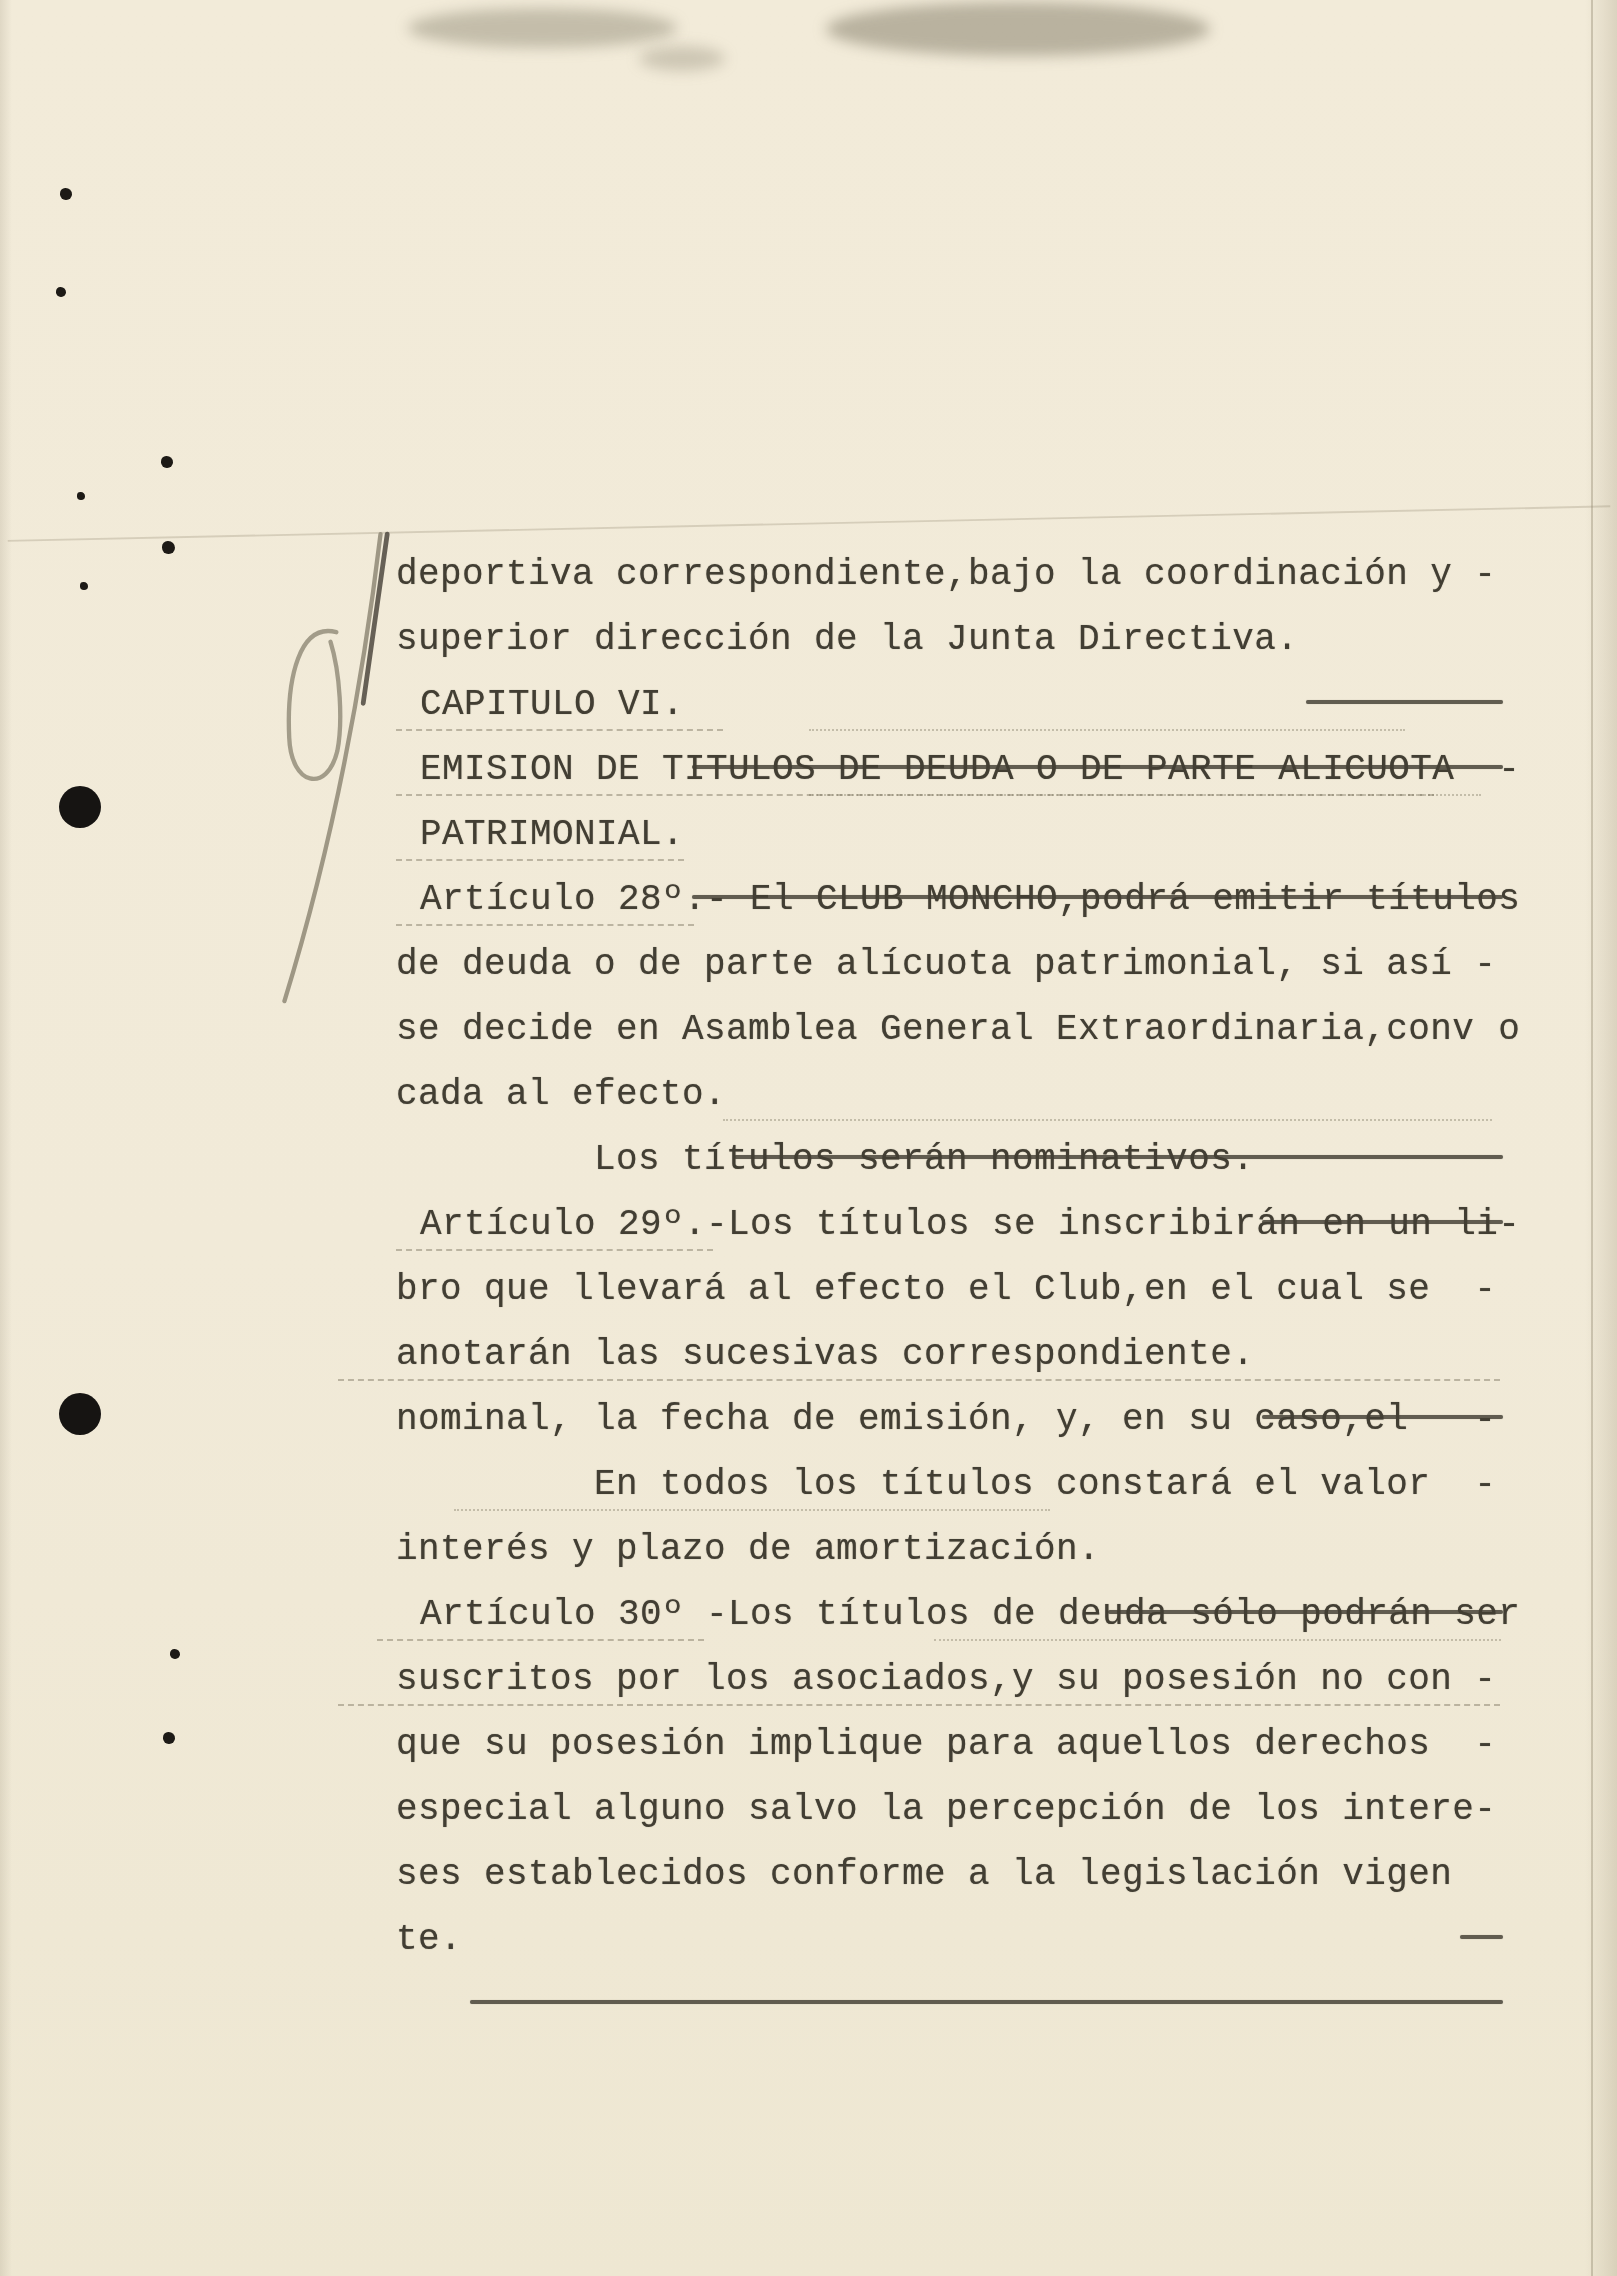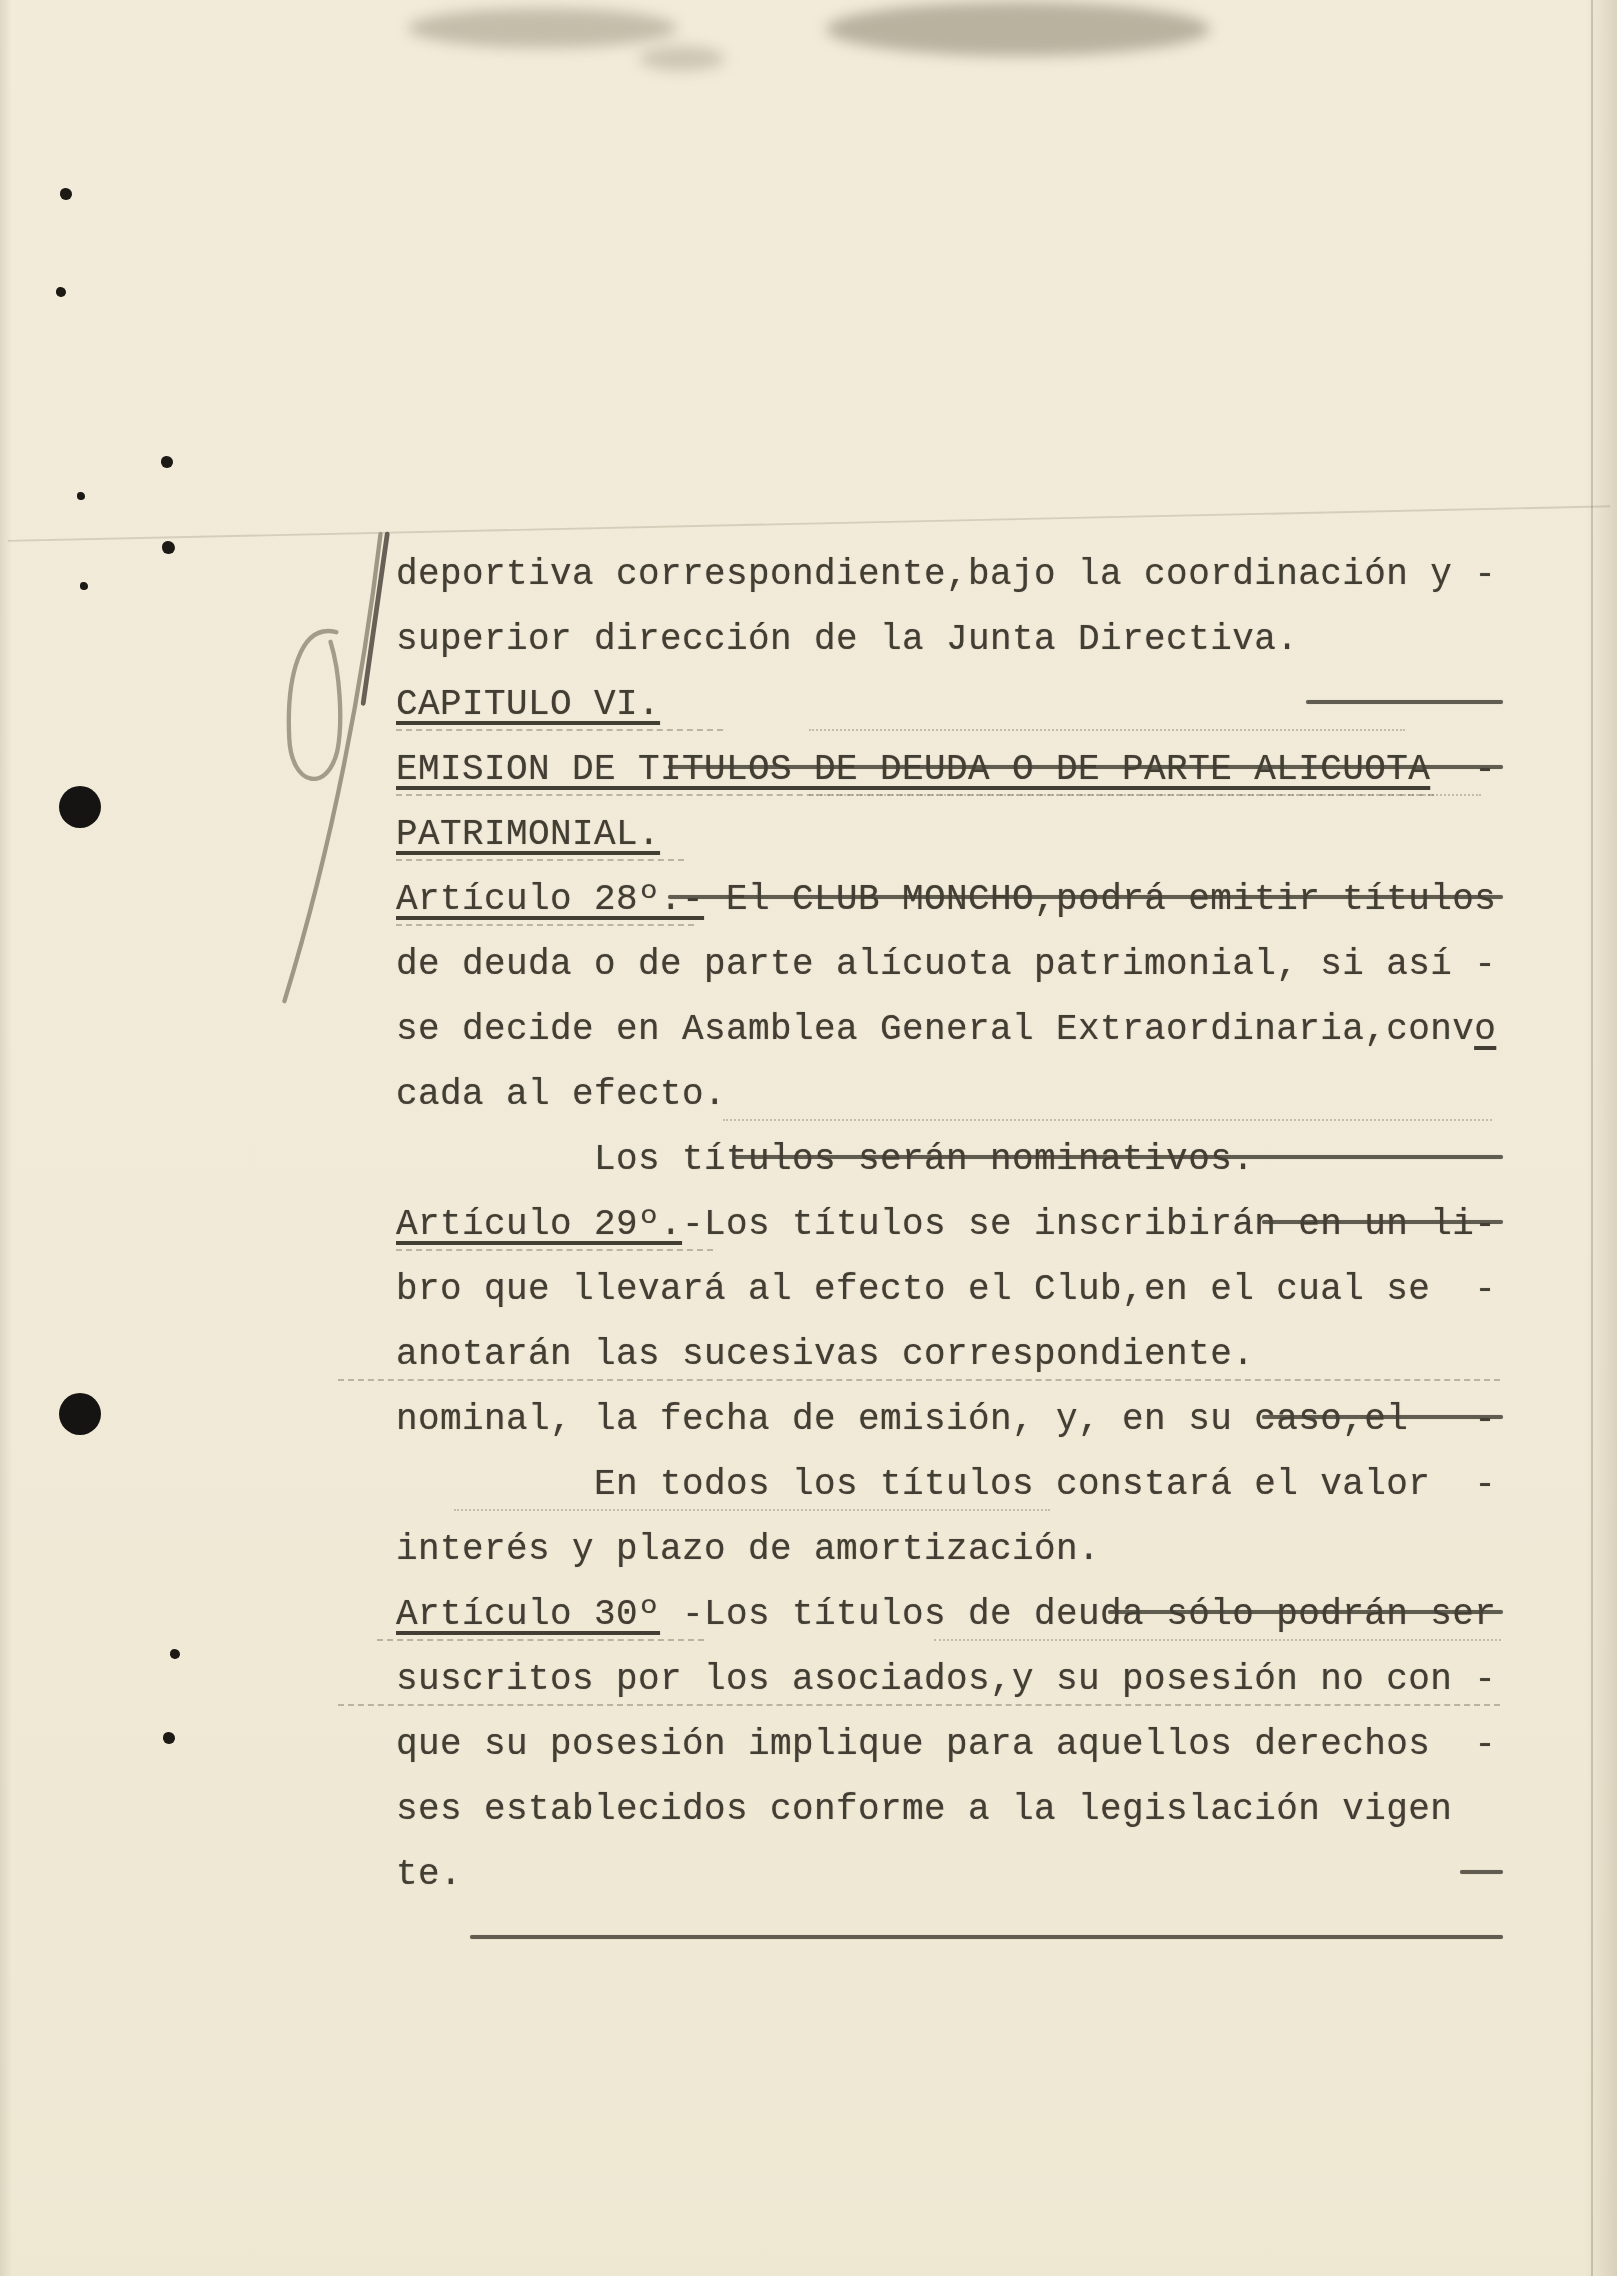--- a/index.html
+++ b/index.html
@@ -38,21 +38,21 @@
     color:#423e33;
   }
   .line{
     display:flex;align-items:flex-end;position:relative;
     height:65px;line-height:65px;white-space:pre;
   }
   .seg{
     font-size:36px;letter-spacing:0.4px;
     text-shadow:0 0 1px rgba(66,62,51,.55);
   }
-  .u{text-decoration:underline;text-decoration-thickness:3.8px;text-underline-offset:6.7px;}
+  .u{text-decoration-thickness:3.8px;text-underline-offset:6.7px;margin-left:24px;}
   .filler{flex:1 1 auto;position:relative;min-width:19px;}
   .filler::before{
     content:'';position:absolute;left:7.7px;right:0;top:28px;height:3.8px;
     background:currentColor;opacity:.82;border-radius:1.9px;
     box-shadow:0 0 1px rgba(66,62,51,.5);
   }
   .ghost{position:absolute;top:57px;height:0;border-bottom:2.9px dashed rgba(100,92,72,.38);}
   .ghost.dotted{border-bottom-style:dotted;border-bottom-color:rgba(100,92,72,.32);}
   
   .marks{position:absolute;left:0;top:0;width:1618px;height:2277px;}
@@ -93,20 +93,21 @@
       <div class="line"><span class="seg">         Los títulos serán nominativos.</span><span class="filler"></span></div>
       <div class="line"><span class="seg u">Artículo 29º.</span><span class="seg">-Los títulos se inscribirán en un li-</span><span class="ghost dashed" style="left: 0px; width: 317px;"></span></div>
       <div class="line"><span class="seg">bro que llevará al efecto el Club,en el cual se  -</span></div>
       <div class="line"><span class="seg">anotarán las sucesivas correspondiente.</span><span class="filler"></span><span class="ghost dashed" style="left: -58px; width: 1162px;"></span></div>
       <div class="line"><span class="seg">nominal, la fecha de emisión, y, en su caso,el   -</span></div>
       <div class="line"><span class="seg">         En todos los títulos constará el valor  -</span><span class="ghost dotted" style="left: 58px; width: 596px;"></span></div>
       <div class="line"><span class="seg">interés y plazo de amortización.</span><span class="filler"></span></div>
       <div class="line"><span class="seg u">Artículo 30º</span><span class="seg"> -Los títulos de deuda sólo podrán ser</span><span class="ghost dashed" style="left: -19px; width: 327px;"></span><span class="ghost dotted" style="left: 538px; width: 567px;"></span></div>
       <div class="line"><span class="seg">suscritos por los asociados,y su posesión no con -</span><span class="ghost dashed" style="left: -58px; width: 1162px;"></span></div>
       <div class="line"><span class="seg">que su posesión implique para aquellos derechos  -</span></div>
+      <div class="line"><span class="seg">especial alguno salvo la percepción de los intere-</span></div>
       <div class="line"><span class="seg">ses establecidos conforme a la legislación vigen</span><span class="filler"></span></div>
       <div class="line"><span class="seg">te.</span><span class="filler"></span></div>
     </div>
 
 <div class="hole" style="left: 59px; top: 786px; height: 42px; width: 42px;"></div>
     <div class="hole" style="left: 59px; top: 1393px; height: 42px; width: 42px;"></div>
     <div class="speck" style="left: 60px; top: 188px; height: 11.5px; width: 11.5px;"></div>
     <div class="speck" style="left: 56px; top: 287px; height: 9.6px; width: 9.6px;"></div>
     <div class="speck" style="left: 161px; top: 456px; height: 11.5px; width: 11.5px;"></div>
     <div class="speck" style="left: 77px; top: 492px; height: 7.7px; width: 7.7px;"></div>

